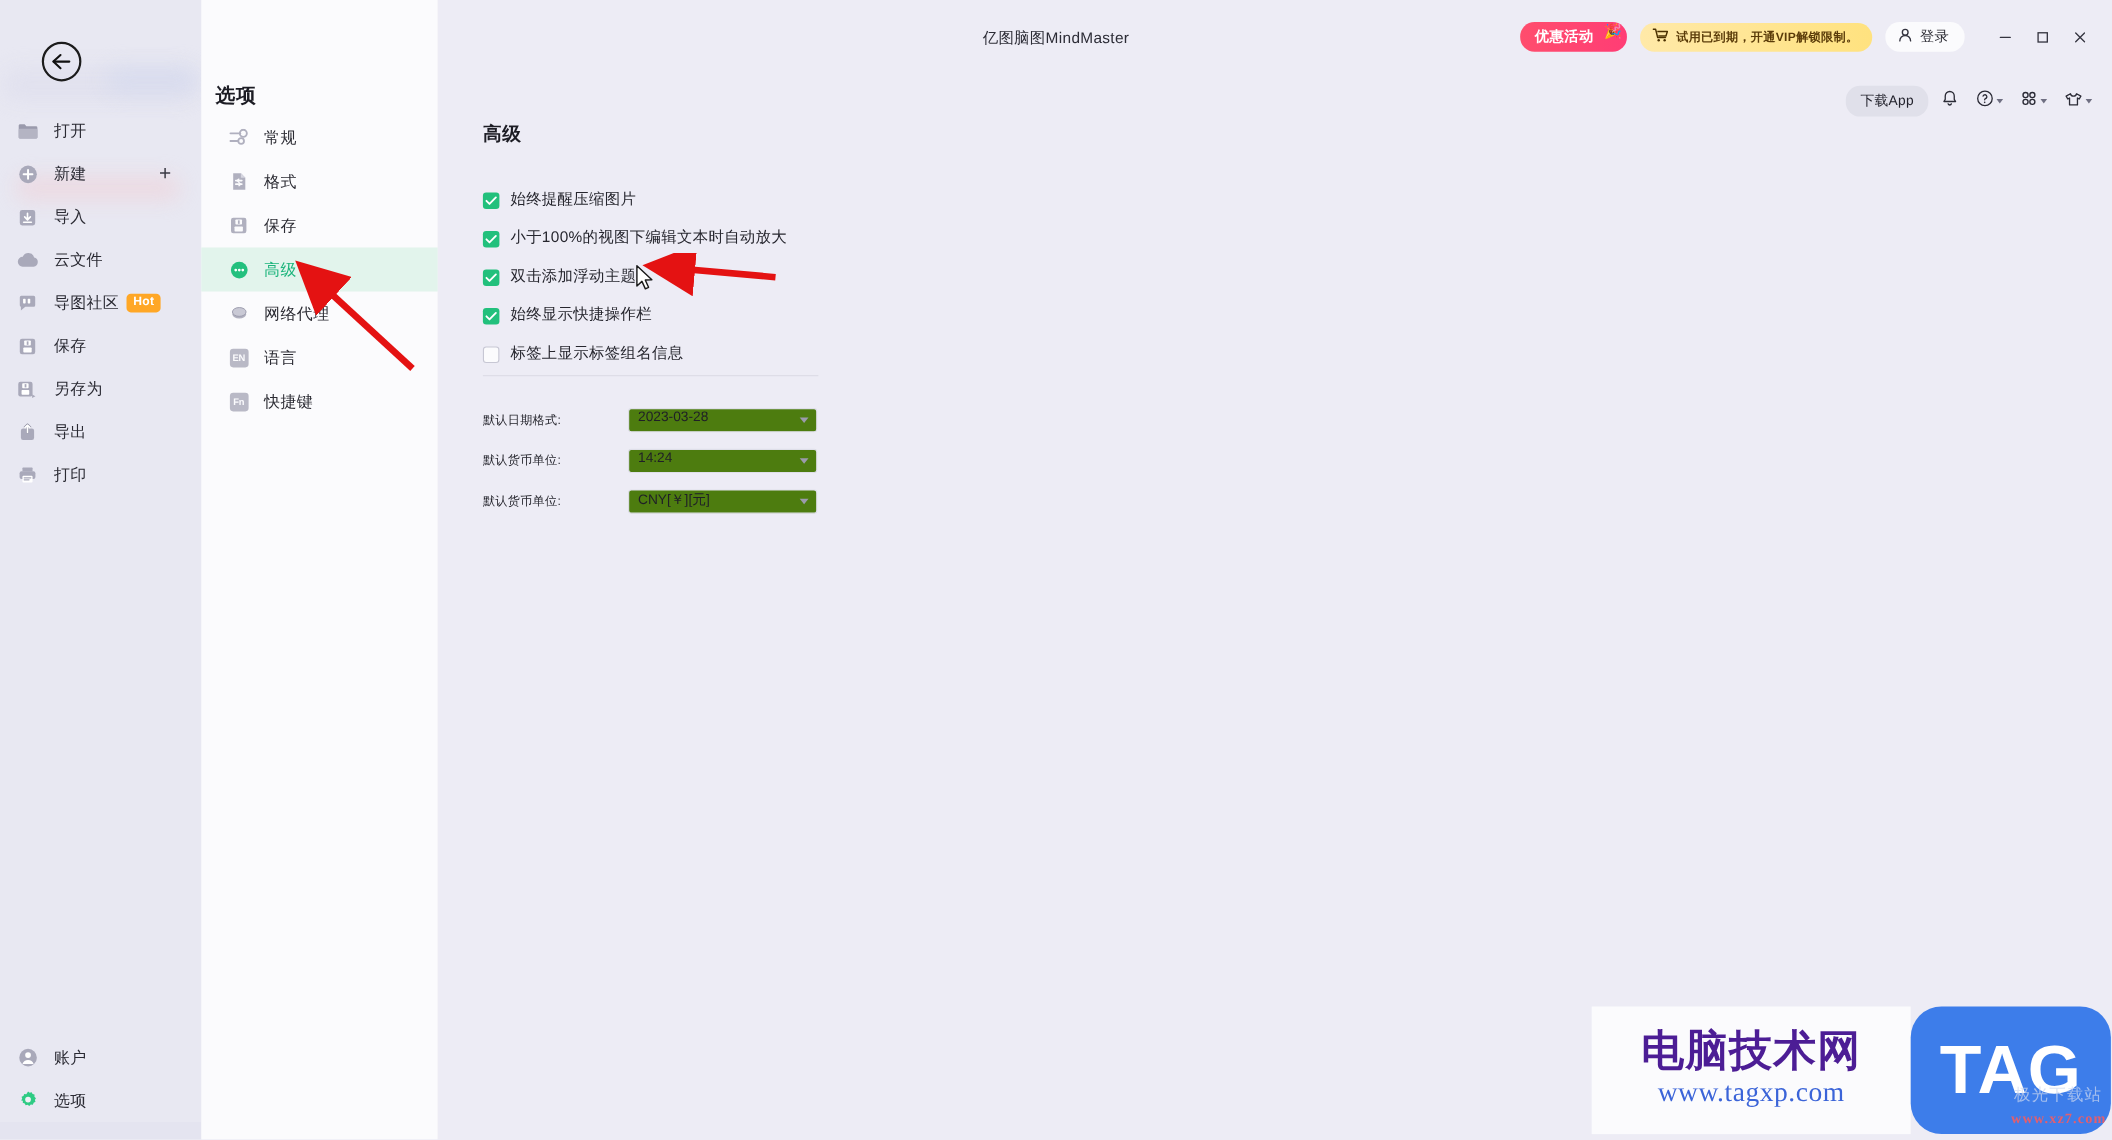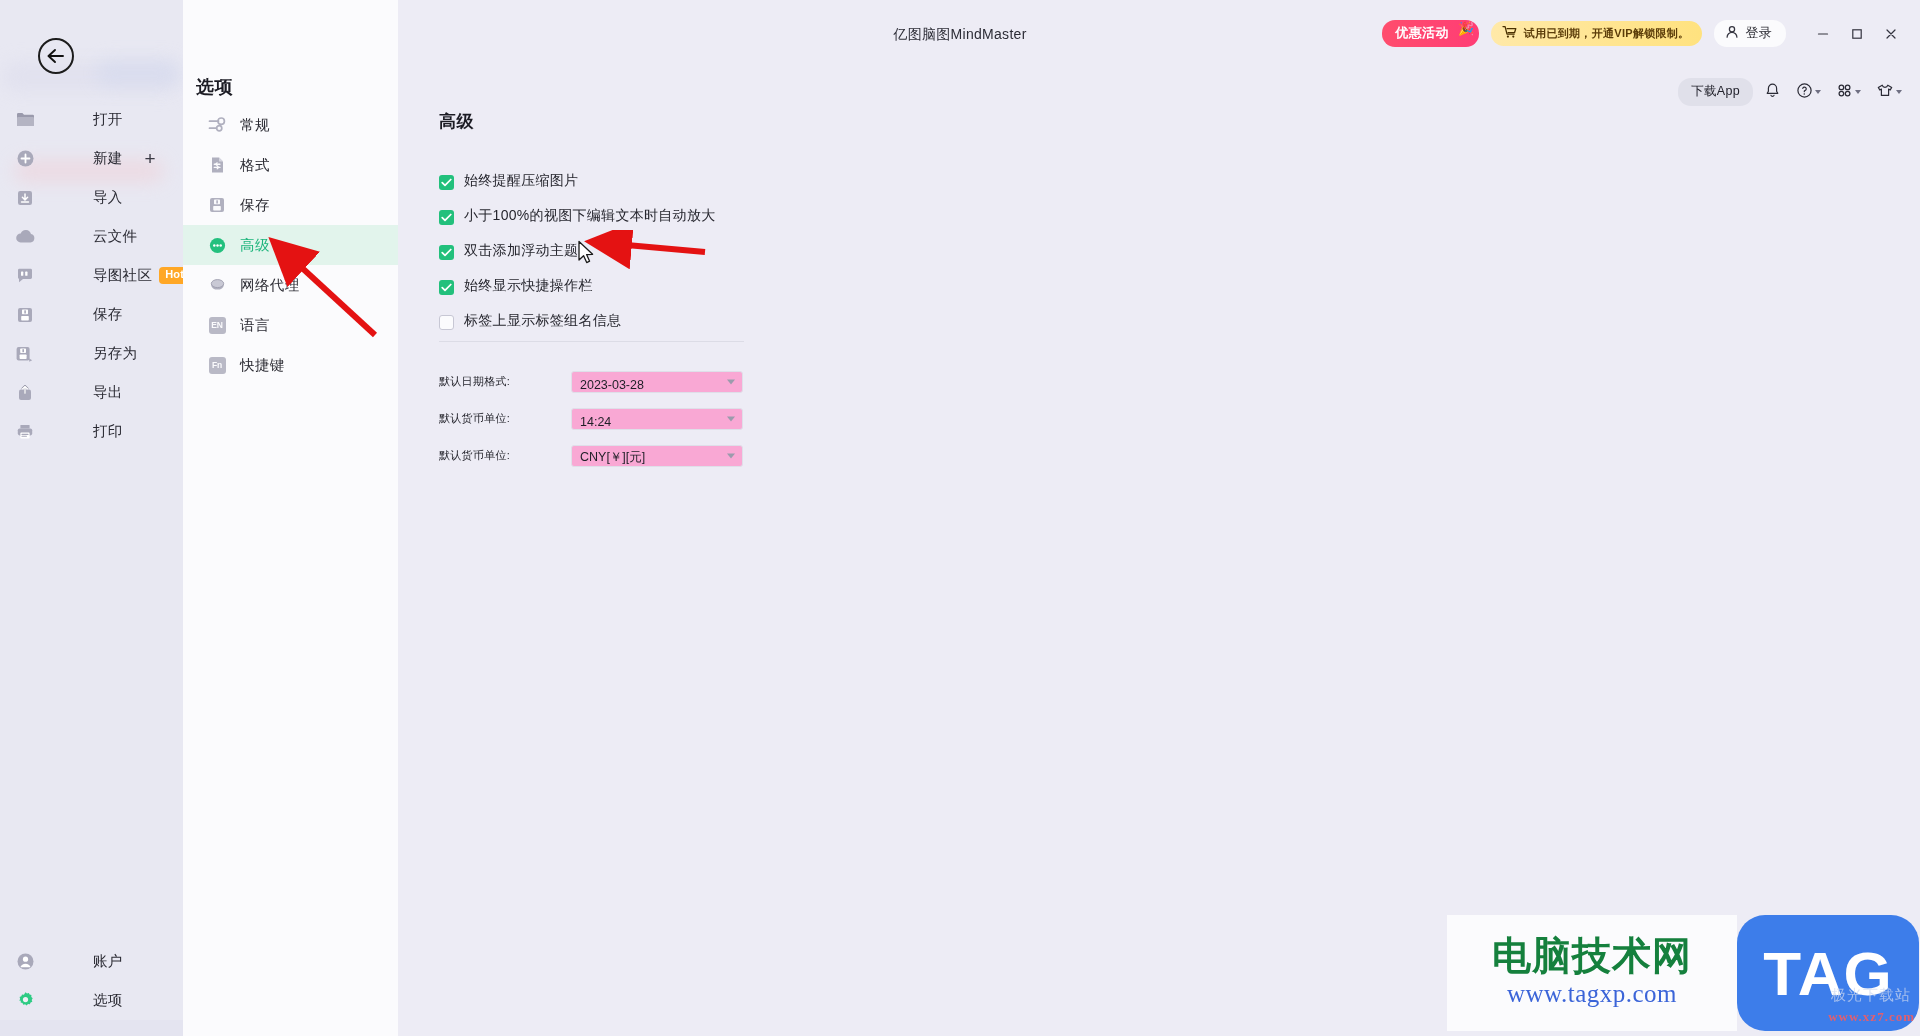--- a/index.html
+++ b/index.html
@@ -54,21 +54,21 @@
     cursor: pointer;
     color: #2a2a33;
     font-size: 14.5px;
   }
   .nav-item .ic {
     width: 22px; height: 22px;
     display: inline-flex; align-items: center; justify-content: center;
     margin-right: 13px;
     flex: none;
   }
-  .nav-item .lbl { white-space: nowrap; letter-spacing: .3px; margin-left: 44px; }
+  .nav-item .lbl { white-space: nowrap; letter-spacing: .3px; }
   .plus-btn {
     position: absolute; right: 24px; top: 50%; transform: translateY(-50%);
     width: 18px; height: 18px;
     display: flex; align-items: center; justify-content: center;
     color: #3a3a44; font-size: 19px; line-height: 1;
     cursor: pointer;
   }
   .hot-badge {
     margin-left: 7px;
     background: #ffa726;
@@ -157,24 +157,24 @@
 
   .field-list { position: absolute; left: 41px; top: 363px; }
   .field-row { display: flex; align-items: center; height: 37px; }
   .field-row .flbl {
     width: 132px;
     font-size: 11px; color: #26262e; letter-spacing: .3px;
   }
   .select {
     position: relative;
     width: 172px; height: 22px;
-    background: #f9a8d4;
+    background: #4d7c0f;
     border: 1px solid #dfdfe9;
     border-radius: 3px;
-    display: flex; align-items: flex-end;
+    display: flex; align-items: flex-start;
     padding: 0 8px;
     font-size: 12.5px; color: #1f1f27;
     cursor: pointer;
   }
   .select .caret {
     position: absolute; right: 7px; top: 50%;
     transform: translateY(-50%);
     width: 0; height: 0;
     border-left: 4px solid transparent;
     border-right: 4px solid transparent;
@@ -266,21 +266,21 @@
     pointer-events: none;
   }
   #wm-left {
     background: #fbfbfd;
     width: 290px;
     display: flex; flex-direction: column;
     justify-content: center; align-items: center;
     padding-bottom: 2px;
   }
   #wm-cn {
-    color: #15803d; font-weight: bold;
+    color: #4c1d95; font-weight: bold;
     font-size: 39px; letter-spacing: 1px;
     line-height: 1.05;
   }
   #wm-url {
     color: #3b64d8; font-size: 25px;
     font-family: "Liberation Serif", serif;
     letter-spacing: .5px; margin-top: 3px;
   }
   #wm-tag {
     width: 182px;

